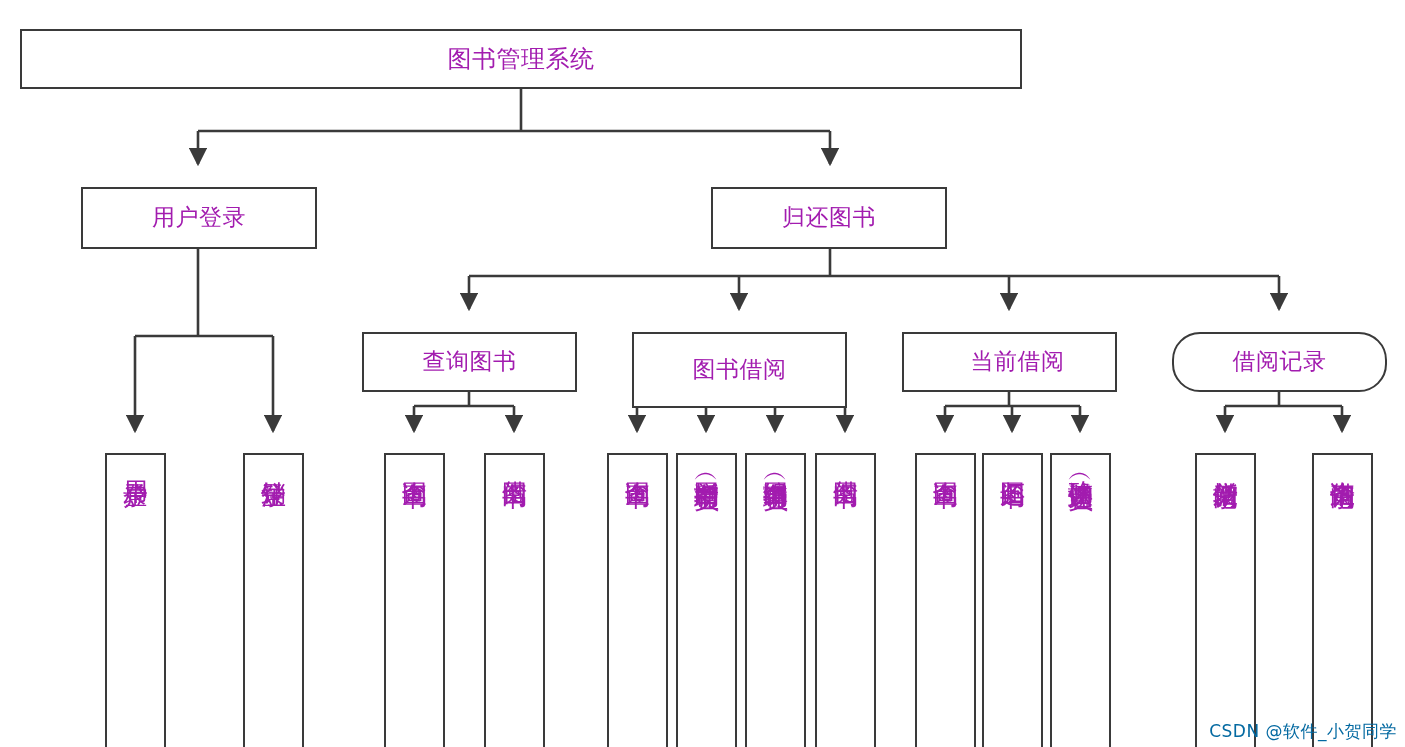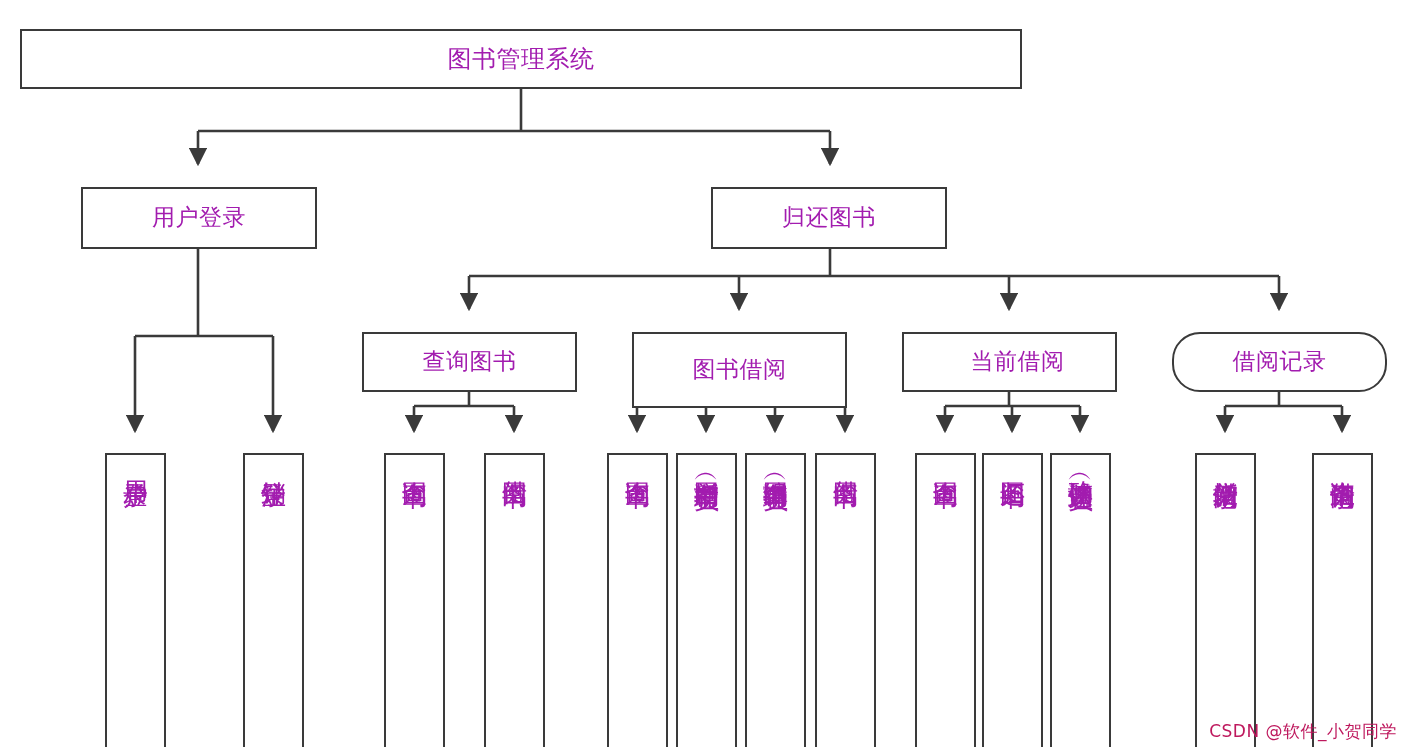--- a/index.html
+++ b/index.html
@@ -64,21 +64,21 @@
     font-size: 25px;
     line-height: 1.0;
     letter-spacing: 1px;
     white-space: nowrap;
   }
   .watermark {
     position: absolute;
     right: 8px;
     bottom: 4px;
     font-size: 17px;
-    color: #be185d;
+    color: #0369a1;
     z-index: 5;
     white-space: nowrap;
     letter-spacing: 0.5px;
   }
 </style>
 </head>
 <body>
 
 <div id="canvas">
 

